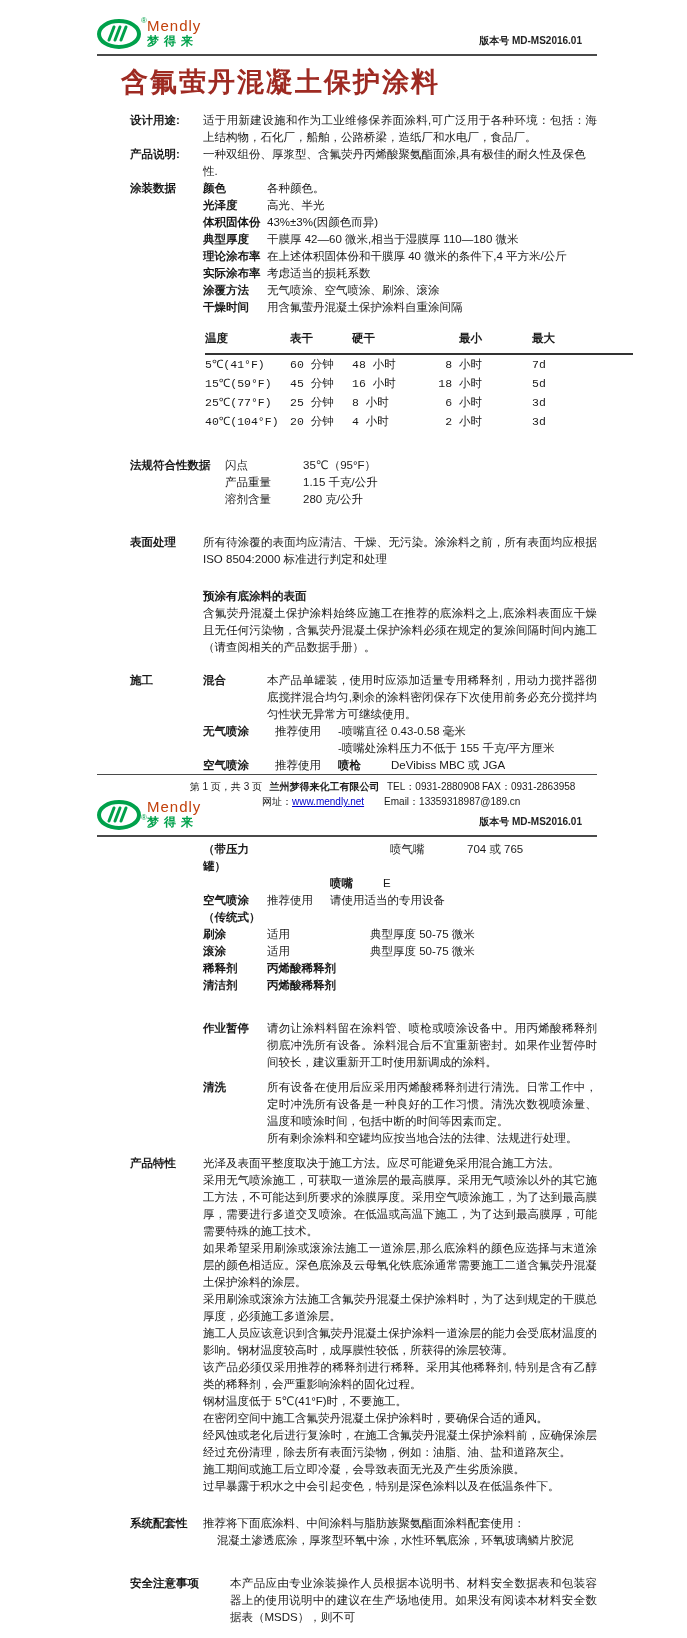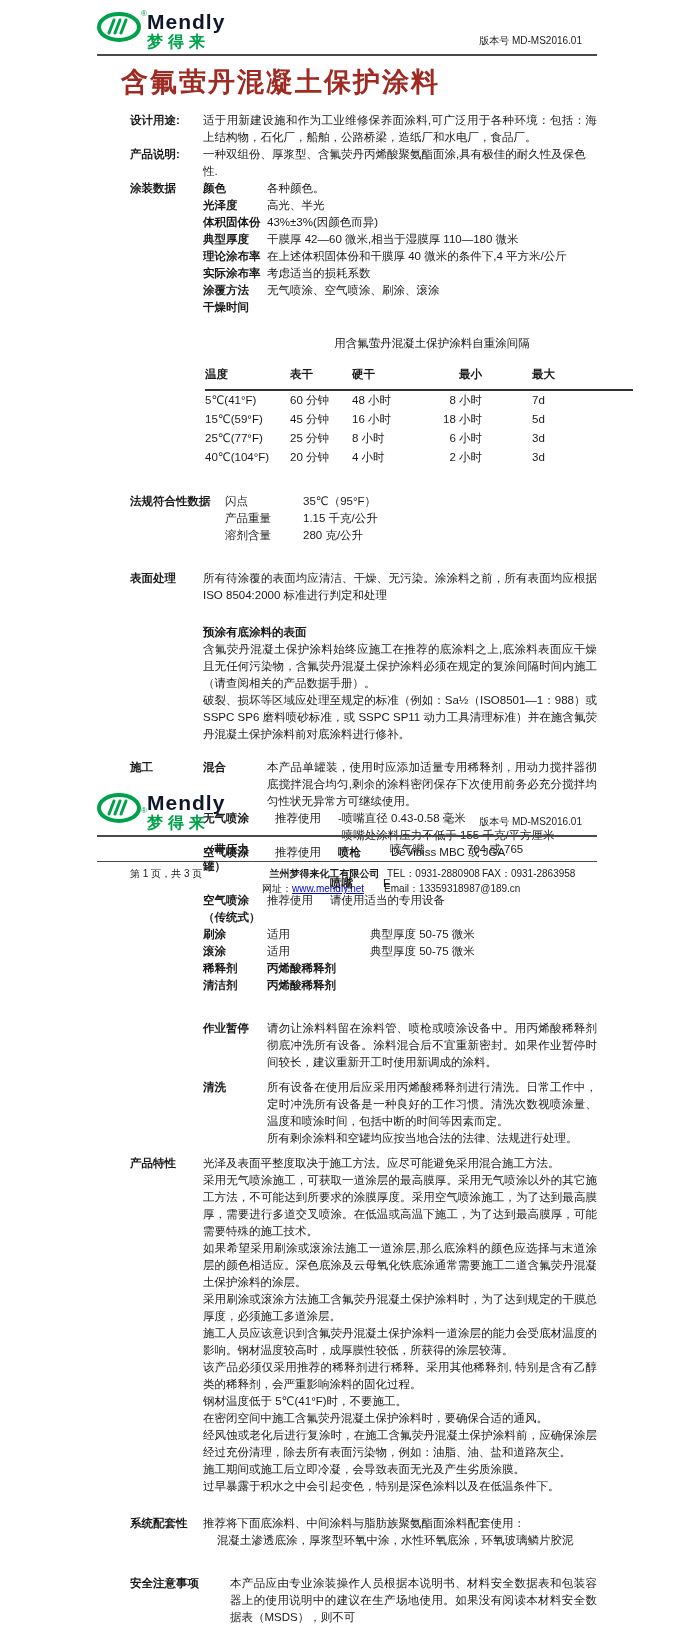--- a/index.html
+++ b/index.html
@@ -4,52 +4,52 @@
 <style>
   html,body{margin:0;padding:0;background:#ffffff;}
   #canvas{position:relative;width:687px;height:1638px;background:#ffffff;overflow:hidden;
           font-family:"Liberation Sans","DejaVu Sans",sans-serif;color:#1a1a1a;}
   .content{margin:0 90px 0 97px;}
   
   .hdr{display:flex;align-items:flex-end;justify-content:space-between;padding-top:8px;min-height:42px;}
   .logo{display:flex;align-items:flex-start;position:relative;}
   .logo svg{display:block;}
   .logo-txt{margin-left:4px;line-height:1;}
-  .logo-en{font-size:21px;font-weight:bold;color:#0f172a;letter-spacing:1px;}
-  .logo-cn{font-size:16px;font-weight:bold;color:#00a14b;letter-spacing:5px;margin-top:2px;}
+  .logo-en{font-size:15px;font-weight:normal;color:#c2410c;letter-spacing:1px;}
+  .logo-cn{font-size:12px;font-weight:bold;color:#00a14b;letter-spacing:5px;margin-top:2px;}
   .reg{position:absolute;left:44px;top:-2px;font-size:8px;color:#00a14b;}
-  .version{font-size:10px;color:#222;padding-bottom:2px;padding-right:15px;}
+  .version{font-size:10px;color:#222;padding-bottom:2px;padding-right:15px;font-weight:bold;}
   .rule{border-top:2px solid #4a4a4a;margin-top:4px;}
   .rule-thin{border-top:1.5px solid #4a4a4a;}
   
   .doc-title{font-size:27px;font-weight:bold;color:#9e2a22;letter-spacing:2px;margin:8px 0 12px 24px;}
   
   .b{font-size:11.5px;line-height:17px;}
   .pad{padding-left:33px;}           
   .g2{display:flex;}
   .g2 .l0{width:73px;flex-shrink:0;font-weight:bold;}
   .g3{display:flex;}
   .g3 .l0{width:73px;flex-shrink:0;font-weight:bold;}
   .g3 .l1{width:64px;flex-shrink:0;font-weight:bold;}
   .g3 .v{flex:1;}
   .just{text-align:justify;}
-  .right{text-align:center;margin-top:36px;}
+  .right{text-align:left;}
   .bold{font-weight:bold;}
   
-  .dtable{margin:14px 0 0 75px;font-size:11.5px;width:428px;}
+  .dtable{margin:14px 0 0 75px;font-size:11.5px;width:428px;font-family:Liberation Mono, monospace;}
   .dt-head,.dt-row{display:grid;grid-template-columns:85px 62px 75px 55px 151px;}
   .dt-head{font-weight:bold;padding-bottom:6px;border-bottom:2px solid #333;}
   .dt-row{line-height:19px;}
   .dt-row:first-of-type{margin-top:10px;}
   .c4{text-align:right;}
   .c5{padding-left:50px;}
   
   .footer{margin-top:auto;}
   .f-line1{display:flex;font-size:10px;line-height:15px;margin-top:4px;white-space:nowrap;}
-  .f-page{margin-left:33px;width:132px;}
+  .f-page{margin-left:33px;width:132px;text-align:right;}
   .f-company{width:125px;font-weight:bold;text-align:center;}
   .f-tel{width:95px;}
   .f-line2{display:flex;font-size:10px;line-height:15px;}
   .f-web{margin-left:165px;}
   .f-email{margin-left:20px;}
   a.link{color:#0000cc;text-decoration:underline;cursor:pointer;}
   
   .pg{display:flex;flex-direction:column;}
   #page1{height:773px;}
   #page2{height:822px;}
@@ -200,24 +200,20 @@
         <span class="v just">所有待涂覆的表面均应清洁、干燥、无污染。涂涂料之前，所有表面均应根据 ISO 8504:2000 标准进行判定和处理</span>
       </div>
 
       <div class="g2 mt20">
         <span class="l0"></span>
         <span class="v bold">预涂有底涂料的表面</span>
       </div>
       <div class="g2">
         <span class="l0"></span>
         <span class="v just">含氟荧丹混凝土保护涂料始终应施工在推荐的底涂料之上,底涂料表面应干燥且无任何污染物，含氟荧丹混凝土保护涂料必须在规定的复涂间隔时间内施工（请查阅相关的产品数据手册）。</span>
-      </div>
-      <div class="g2">
-        <span class="l0"></span>
-        <span class="v just">破裂、损坏等区域应处理至规定的标准（例如：Sa½（ISO8501—1：988）或 SSPC SP6 磨料喷砂标准，或 SSPC SP11 动力工具清理标准）并在施含氟荧丹混凝土保护涂料前对底涂料进行修补。</span>
       </div>
 
       <div class="g3 mt16">
         <span class="l0">施工</span>
         <span class="l1">混合</span>
         <span class="v just">本产品单罐装，使用时应添加适量专用稀释剂，用动力搅拌器彻底搅拌混合均匀,剩余的涂料密闭保存下次使用前务必充分搅拌均匀性状无异常方可继续使用。</span>
       </div>
       <div class="g3">
           <span class="l0"></span>
         <span class="l1" style="width:72px">无气喷涂</span>

